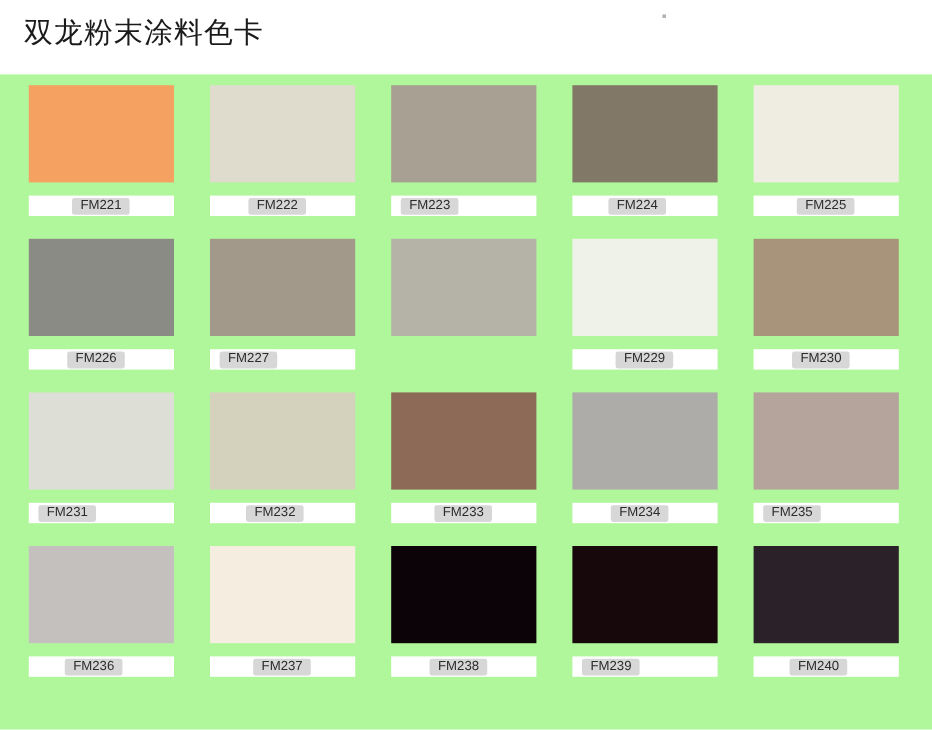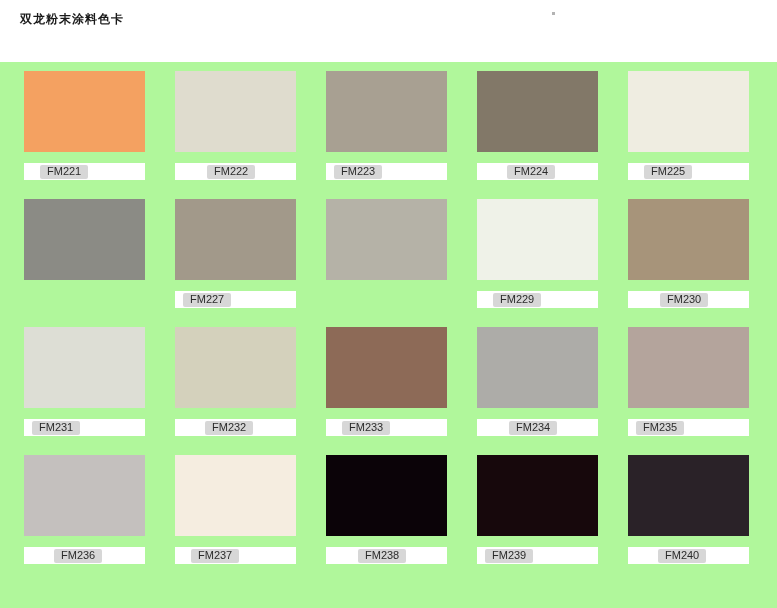--- a/index.html
+++ b/index.html
@@ -26,22 +26,22 @@
     top: 0;
     width: 777px;
     height: 62px;
     background: #ffffff;
     box-sizing: border-box;
   }
   #header-title {
     position: absolute;
     left: 20px;
     top: 11px;
-    font-size: 12px;
-    font-weight: bold;
+    font-size: 24px;
+    font-weight: normal;
     letter-spacing: 1px;
     color: #1a1a1a;
     font-family: "DejaVu Sans", "Liberation Sans", sans-serif;
     white-space: nowrap;
   }
   #header-speck {
     position: absolute;
     left: 552px;
     top: 12px;
     width: 3px;
@@ -98,21 +98,21 @@
     box-sizing: border-box;
   }
   .label-text {
     font-size: 11px;
     line-height: 11px;
     color: #2b2b2b;
     font-family: "Liberation Sans", sans-serif;
     white-space: nowrap;
   }
   
-  .pill-off-0 { margin-left: 16px; }
+  .pill-off-0 { margin-left: 36px; }
   .pill-off-1 { margin-left: 32px; }
   .pill-off-2 { margin-left: 8px; }
   .pill-off-3 { margin-left: 30px; }
 </style>
 </head>
 <body>
 
 <div id="page">
 
   <div id="header">
@@ -157,20 +157,25 @@
         <div class="cell">
           <div class="swatch" style="background: rgb(239, 237, 225);"></div>
           <div class="label-bar">
             <div class="label-pill pill-off-0">
               <span class="label-text">FM225</span>
             </div>
           </div>
         </div>
         <div class="cell">
           <div class="swatch" style="background: rgb(139, 139, 133);"></div>
+          <div class="label-bar">
+            <div class="label-pill pill-off-1">
+              <span class="label-text">FM226</span>
+            </div>
+          </div>
         </div>
         <div class="cell">
           <div class="swatch" style="background: rgb(162, 153, 138);"></div>
           <div class="label-bar">
             <div class="label-pill pill-off-2">
               <span class="label-text">FM227</span>
             </div>
           </div>
         </div>
         <div class="cell">

